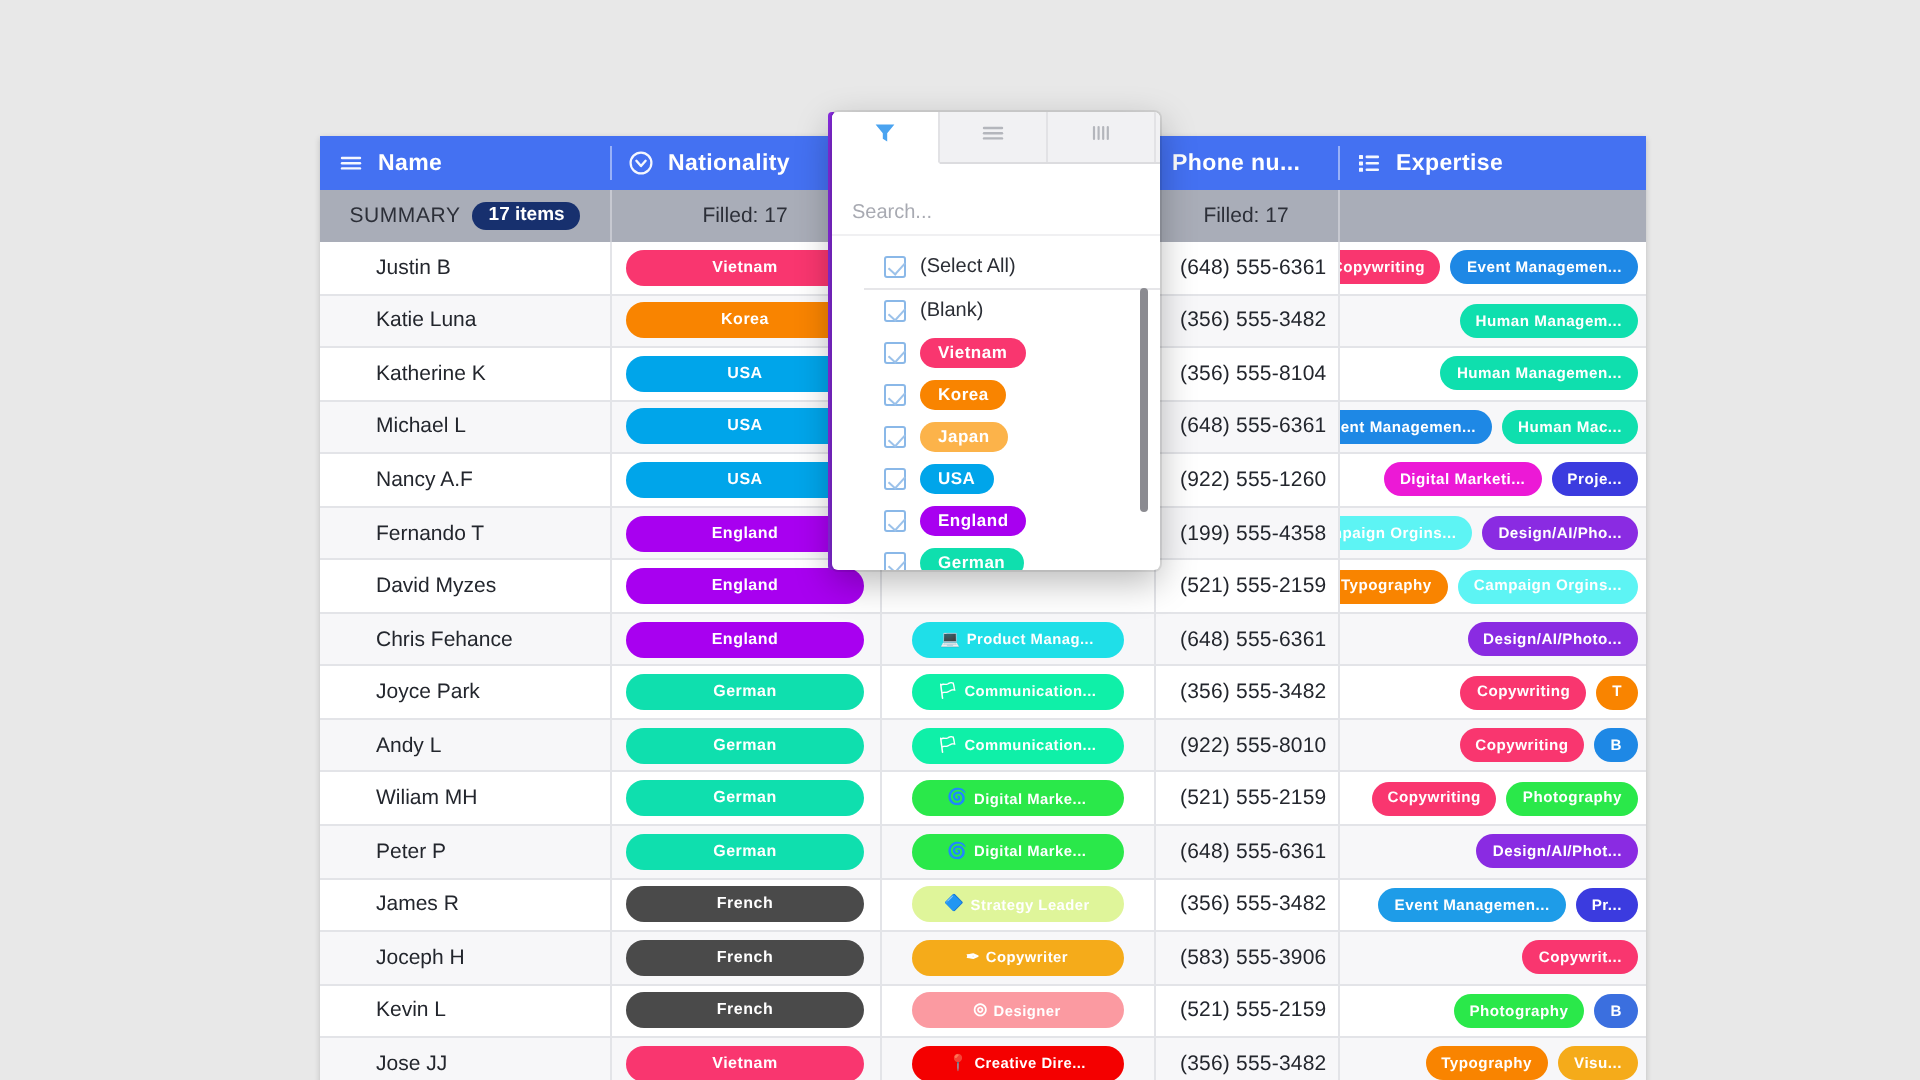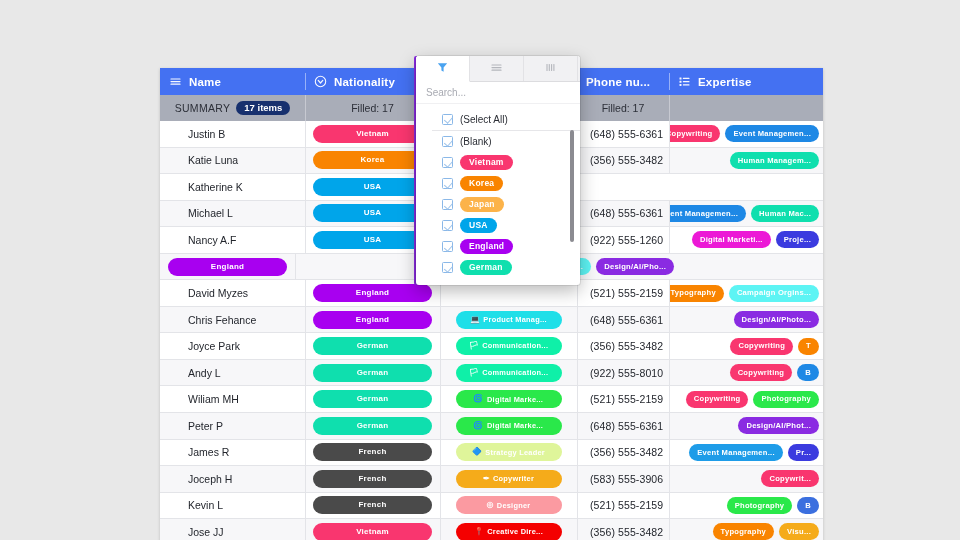--- a/index.html
+++ b/index.html
@@ -169,21 +169,21 @@
     border-right: 1px solid #e2e2e5;
     position: relative;
   }
   .pp-tab.active {
     background: #ffffff;
     border-bottom: 1px solid #ffffff;
     margin-bottom: -1px;
   }
   .pp-search {
     flex: 0 0 auto;
-    padding: 5px 10px 5px;
+    padding: 19px 10px 5px;
     font-size: 10px;
     color: #a8aab2;
     border-bottom: 1px solid #f0f0f2;
   }
   .pp-list {
     flex: 1 1 auto;
     position: relative;
     padding: 4px 0 0 16px;
     overflow: hidden;
   }
@@ -317,20 +317,24 @@
           <div class="cell c-tags w-exp">
             <span class="pill tag" style="background: rgb(15, 223, 174);">Human Managem...</span>
           </div>
         </div>
         <div class="body-row">
           <div class="cell c-name w-name">Katherine K</div>
           <div class="cell c-center w-nat">
             <span class="pill wide" style="background: rgb(0, 165, 234);">USA</span>
           </div>
           <div class="cell c-center w-job"></div>
+          <div class="cell c-phone w-phone">(356) 555-8104</div>
+          <div class="cell c-tags w-exp">
+            <span class="pill tag" style="background: rgb(15, 223, 174);">Human Managemen...</span>
+          </div>
         </div>
         <div class="body-row alt">
           <div class="cell c-name w-name">Michael L</div>
           <div class="cell c-center w-nat">
             <span class="pill wide" style="background: rgb(0, 165, 234);">USA</span>
           </div>
           <div class="cell c-center w-job"></div>
           <div class="cell c-phone w-phone">(648) 555-6361</div>
           <div class="cell c-tags w-exp">
             <span class="pill tag" style="background: rgb(30, 136, 229);">Event Managemen...</span>
@@ -343,20 +347,21 @@
             <span class="pill wide" style="background: rgb(0, 165, 234);">USA</span>
           </div>
           <div class="cell c-center w-job"></div>
           <div class="cell c-phone w-phone">(922) 555-1260</div>
           <div class="cell c-tags w-exp">
             <span class="pill tag" style="background: rgb(236, 25, 214);">Digital Marketi...</span>
             <span class="pill tag" style="background: rgb(59, 59, 223);">Proje...</span>
           </div>
         </div>
         <div class="body-row alt">
+          <div class="cell c-name w-name">Fernando T</div>
           <div class="cell c-center w-nat">
             <span class="pill wide" style="background: rgb(168, 0, 240);">England</span>
           </div>
           <div class="cell c-center w-job"></div>
           <div class="cell c-phone w-phone">(199) 555-4358</div>
           <div class="cell c-tags w-exp">
             <span class="pill tag" style="background: rgb(93, 244, 244);">Campaign Orgins...</span>
             <span class="pill tag" style="background: rgb(138, 43, 226);">Design/AI/Pho...</span>
           </div>
         </div>

